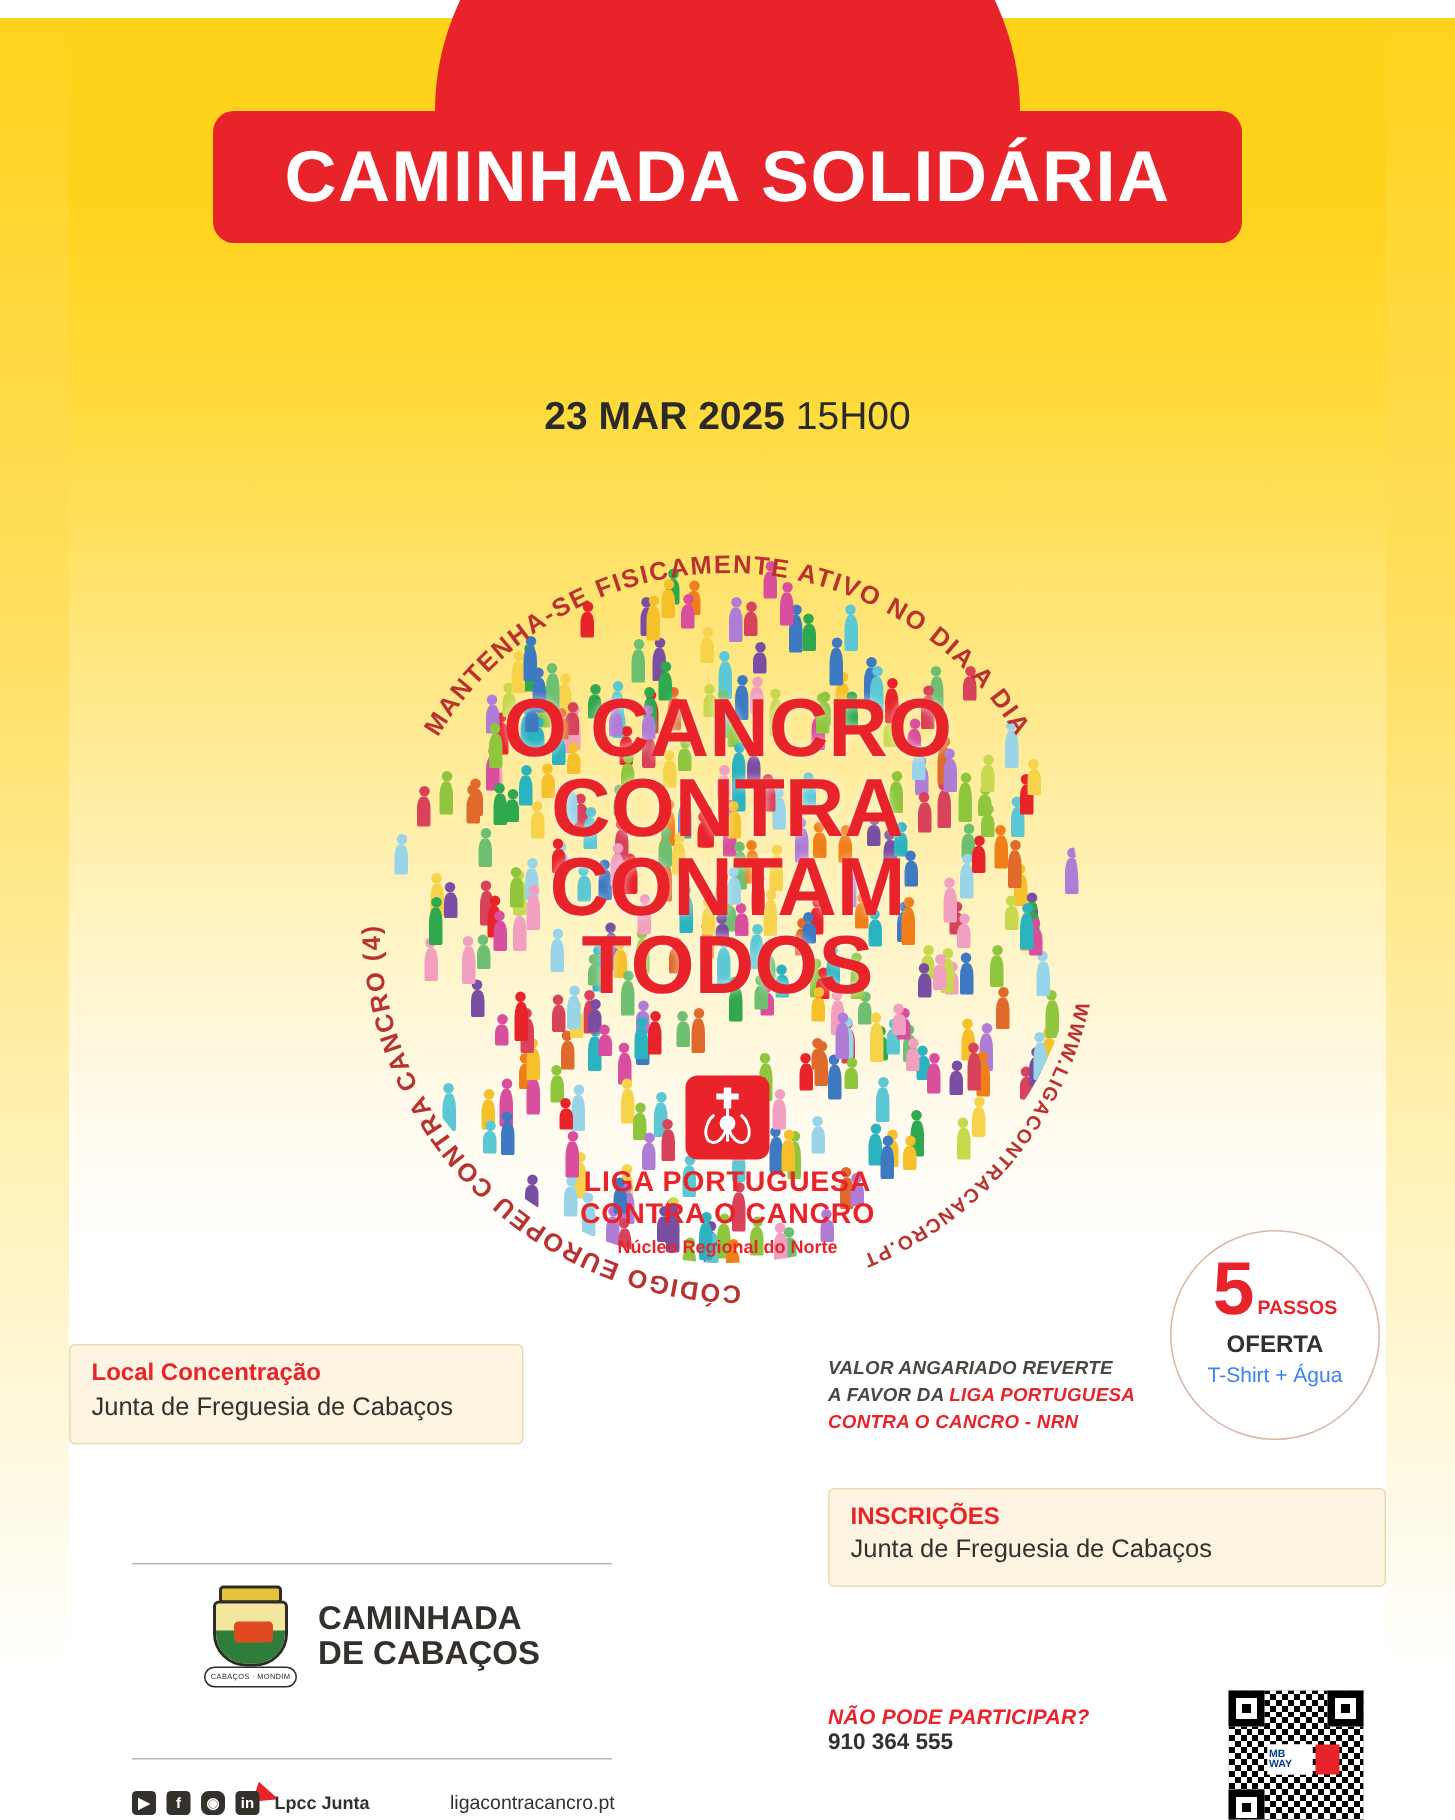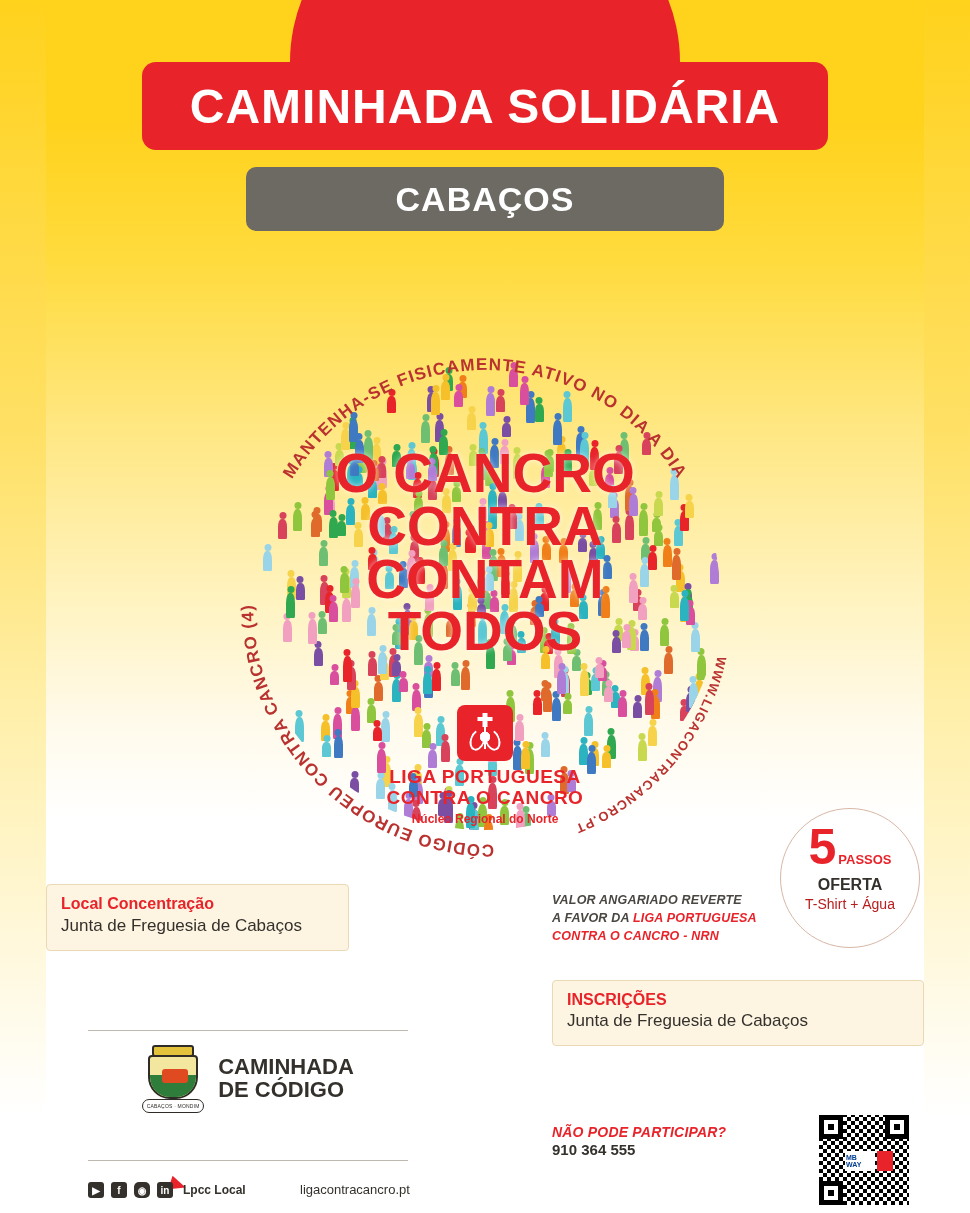--- a/index.html
+++ b/index.html
@@ -18,20 +18,21 @@
     background:
       linear-gradient(to bottom,
         #ffd21c 0px,
         #ffd21c 120px,
         #ffdb3d 260px,
         #ffe783 430px,
         #fff3c0 600px,
         #fffaea 720px,
         #ffffff 820px,
         #ffffff 1213px);
+    margin-top: 12px;
   }
   
   .side-left, .side-right {
     position: absolute;
     top: 0; bottom: 0;
     width: 46px;
   }
   .side-left {
     left: 0;
     background: linear-gradient(to bottom,#ffd21c 0%, #ffe064 35%, #fff0ae 60%, #fff8dc 78%, #ffffff 92%);
@@ -293,21 +294,21 @@
     vertical-align: baseline;
     margin-left: 2px;
   }
   .passos .oferta {
     color: #34312c;
     font-size: 16px;
     font-weight: bold;
     margin-top: 6px;
   }
   .passos .oferta-v {
-    color: #b91c1c;
+    color: #3b82f6;
     font-size: 14px;
     margin-top: 2px;
   }
 
   .inscricoes {
     position: absolute;
     left: 552px;
     top: 980px;
     width: 372px;
     background: #fdf4e2;
@@ -541,24 +542,25 @@
 
   <div class="side-left"></div>
   <div class="side-right"></div>
 
   <div class="arch"></div>
 
   <div class="title-bar">
     <span>CAMINHADA SOLIDÁRIA</span>
   </div>
 
-  <div class="subtitle-bar">
-    <span>CABAÇOS</span>
-  </div>
-
+
+  <div class="datetime">
+    <span class="d">23 MAR 2025</span>
+    <span class="t">15H00</span>
+  </div>
 
   <div class="circle-wrap">
 
     <div class="people-circle" id="people">
         <div class="person" style="left:132.8px;top:163.6px;height:20.5px;background:#d8425a;"></div>
         <div class="person" style="left:157.1px;top:88.6px;height:24.4px;background:#5bc8d4;"></div>
         <div class="person" style="left:438.2px;top:337.8px;height:16.5px;background:#8fc63d;"></div>
         <div class="person" style="left:290.3px;top:232.5px;height:18.6px;background:#e8232a;"></div>
         <div class="person" style="left:403.3px;top:316.8px;height:25.1px;background:#b07dd6;"></div>
         <div class="person" style="left:231.8px;top:177.5px;height:21.4px;background:#d94f9e;"></div>
@@ -950,21 +952,21 @@
   <div class="organizacao">
     <div class="rule"></div>
     <div class="org-row">
       <div class="brasao">
         <div class="crown"></div>
         <div class="shield"></div>
         <div class="ribbon">CABAÇOS · MONDIM DE BASTO</div>
       </div>
       <div class="org-name">
         <div>CAMINHADA</div>
-        <div>DE CÓDIGO</div>
+        <div>DE CABAÇOS</div>
       </div>
     </div>
   </div>
   <div class="footer-rule"></div>
 
   <div class="donativo">
     <div class="q">NÃO PODE PARTICIPAR?</div>
     <div class="n">910 364 555</div>
   </div>
   <div class="send-icon"></div>
@@ -975,17 +977,17 @@
     <div class="finder f3"></div>
     <div class="mb">MB WAY</div>
     <div class="mb2"></div>
   </div>
 
   <div class="social">
     <div class="sicon">▶</div>
     <div class="sicon">f</div>
     <div class="sicon ig">◉</div>
     <div class="sicon">in</div>
-    <div class="lbl">Lpcc Local</div>
+    <div class="lbl">Lpcc Junta</div>
   </div>
   <div class="site">ligacontracancro.pt</div>
 
 </div>
 
 </body></html>

